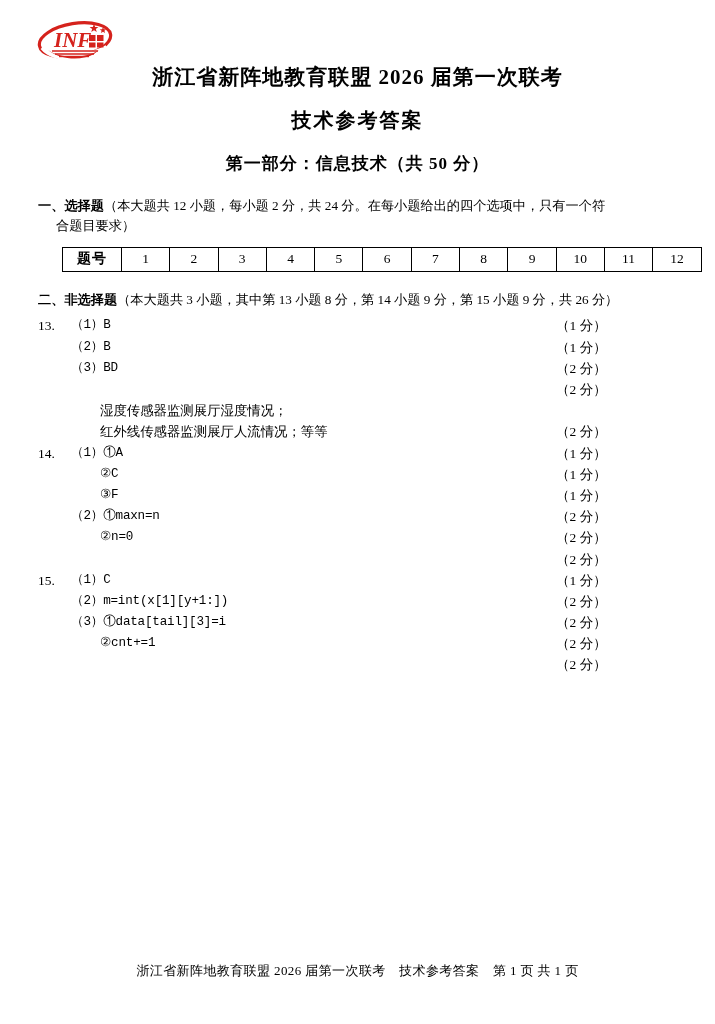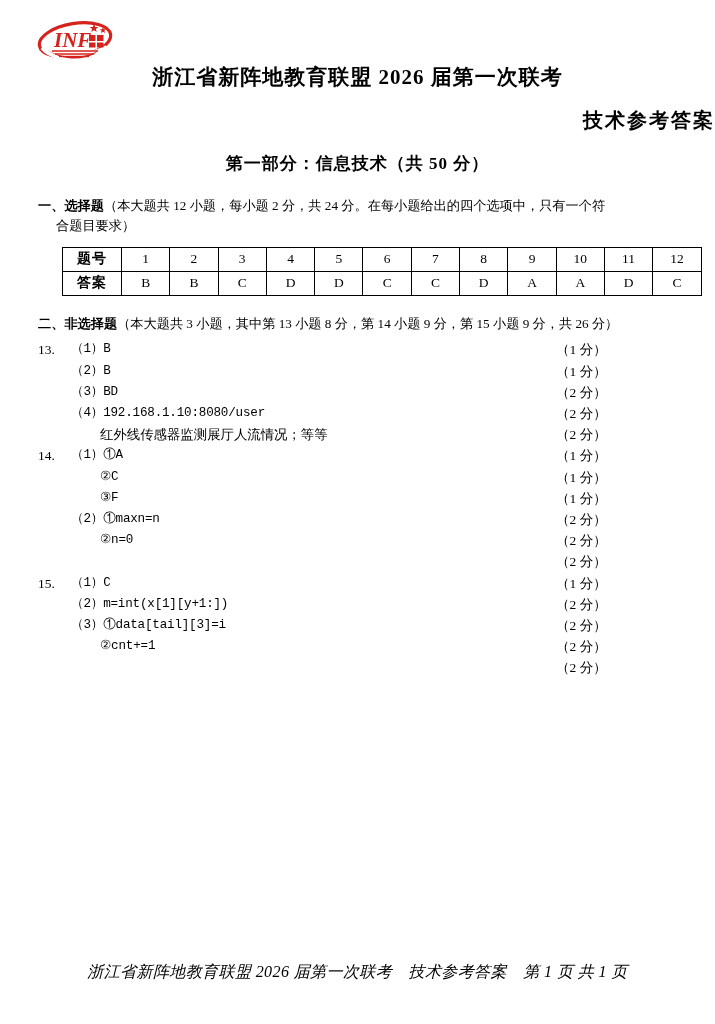--- a/index.html
+++ b/index.html
@@ -30,21 +30,21 @@
   .doc-title {
     text-align: center;
     font-size: 21px;
     font-weight: bold;
     letter-spacing: 1px;
     margin: 0;
     padding-top: 66px;
     line-height: 1.1;
   }
   .doc-subtitle {
-    text-align: right;
+    text-align: center;
     font-size: 20px;
     font-weight: bold;
     letter-spacing: 2px;
     margin: 0;
     padding-top: 20px;
     line-height: 1.1;
   }
   .part-title {
     text-align: center;
     font-size: 17px;
@@ -142,23 +142,22 @@
     font-size: 13.4px;
   }
 
   
   .footer {
     position: absolute;
     left: 0;
     right: 0;
     top: 962px;
     text-align: center;
-    font-size: 16px;
+    font-size: 13px;
     letter-spacing: 0.4px;
-    font-style: italic;
   }
 </style>
 </head>
 <body>
 
 <div class="logo-wrap">
   <svg width="82" height="44" viewBox="0 0 82 44" xmlns="http://www.w3.org/2000/svg">
     <ellipse cx="39" cy="20" rx="36" ry="16.5" fill="none" stroke="#d5221c" stroke-width="3.2" transform="rotate(-9 39 20)"></ellipse>
     <path d="M8 26 C18 38, 52 41, 72 29" fill="none" stroke="#ffffff" stroke-width="9"></path>
     <g fill="#d5221c" font-family="'Liberation Serif', serif" font-style="italic" font-weight="bold" font-size="21">
@@ -199,35 +198,20 @@
         <td class="cell">4</td>
         <td class="cell">5</td>
         <td class="cell">6</td>
         <td class="cell">7</td>
         <td class="cell">8</td>
         <td class="cell">9</td>
         <td class="cell">10</td>
         <td class="cell">11</td>
         <td class="cell">12</td>
       </tr>
-      <tr>
-        <td class="rowhead">答案</td>
-        <td class="cell">B</td>
-        <td class="cell">B</td>
-        <td class="cell">C</td>
-        <td class="cell">D</td>
-        <td class="cell">D</td>
-        <td class="cell">C</td>
-        <td class="cell">C</td>
-        <td class="cell">D</td>
-        <td class="cell">A</td>
-        <td class="cell">A</td>
-        <td class="cell">D</td>
-        <td class="cell">C</td>
-      </tr>
     </tbody>
   </table>
 </div>
 
 <div class="section-head-2">
   <span class="sec-label">二、非选择题</span><span>（本大题共 3 小题，其中第 13 小题 8 分，第 14 小题 9 分，第 15 小题 9 分，共 26 分）</span>
 </div>
 
 <div class="answers" id="answers-root">
     <div class="ans-line">
@@ -237,22 +221,24 @@
     </div>
     <div class="ans-line">
       <span class="body-txt lvl-1 mono">（2）B</span>
       <span class="score">（1 分）</span>
     </div>
     <div class="ans-line">
       <span class="body-txt lvl-1 mono">（3）BD</span>
       <span class="score">（2 分）</span>
     </div>
     <div class="ans-line">
-      <span class="body-txt lvl-1 mono">（4）192.168.1.10:8080/user</span>
-      <span class="score">（2 分）</span>
+      <span class="score">（2 分）</span>
+    </div>
+    <div class="ans-line">
+      <span class="body-txt lvl-3 cjk">湿度传感器监测展厅湿度情况；</span>
     </div>
     <div class="ans-line">
       <span class="body-txt lvl-3 cjk">红外线传感器监测展厅人流情况；等等</span>
       <span class="score">（2 分）</span>
     </div>
     <div class="ans-line">
       <span class="qnum">14.</span>
       <span class="body-txt lvl-1 mono">（1）①A</span>
       <span class="score">（1 分）</span>
     </div>

